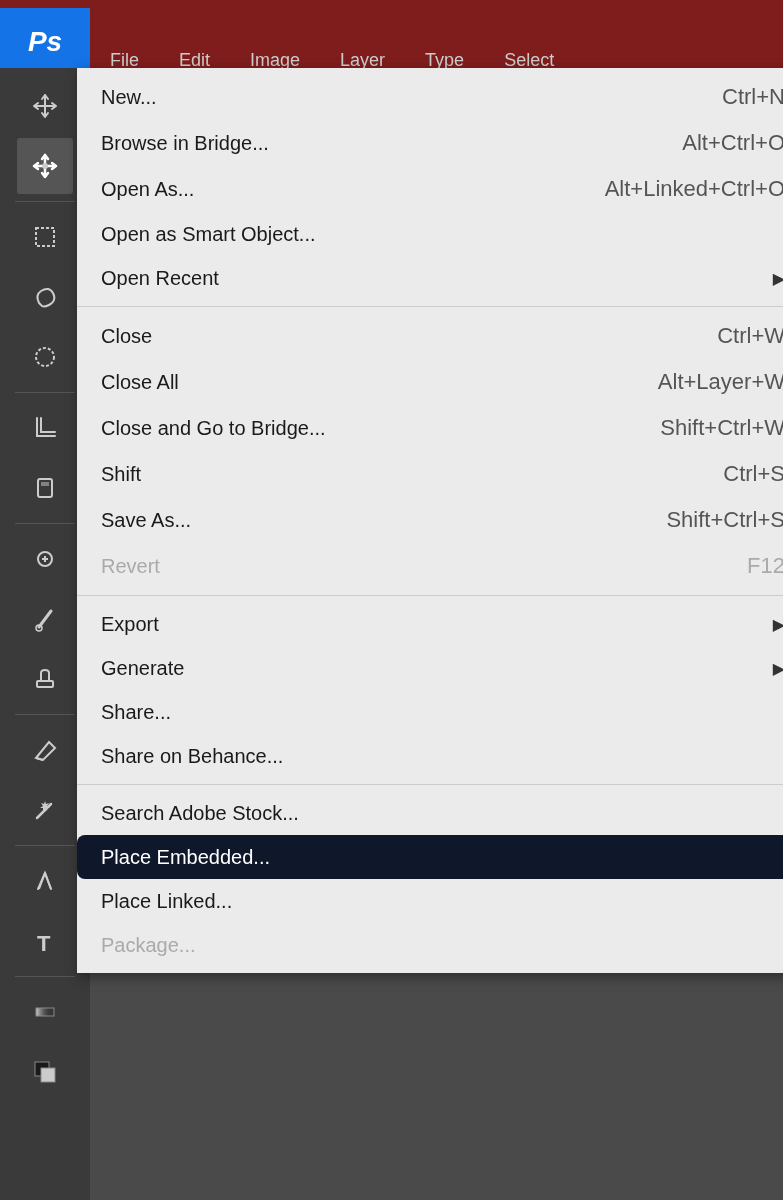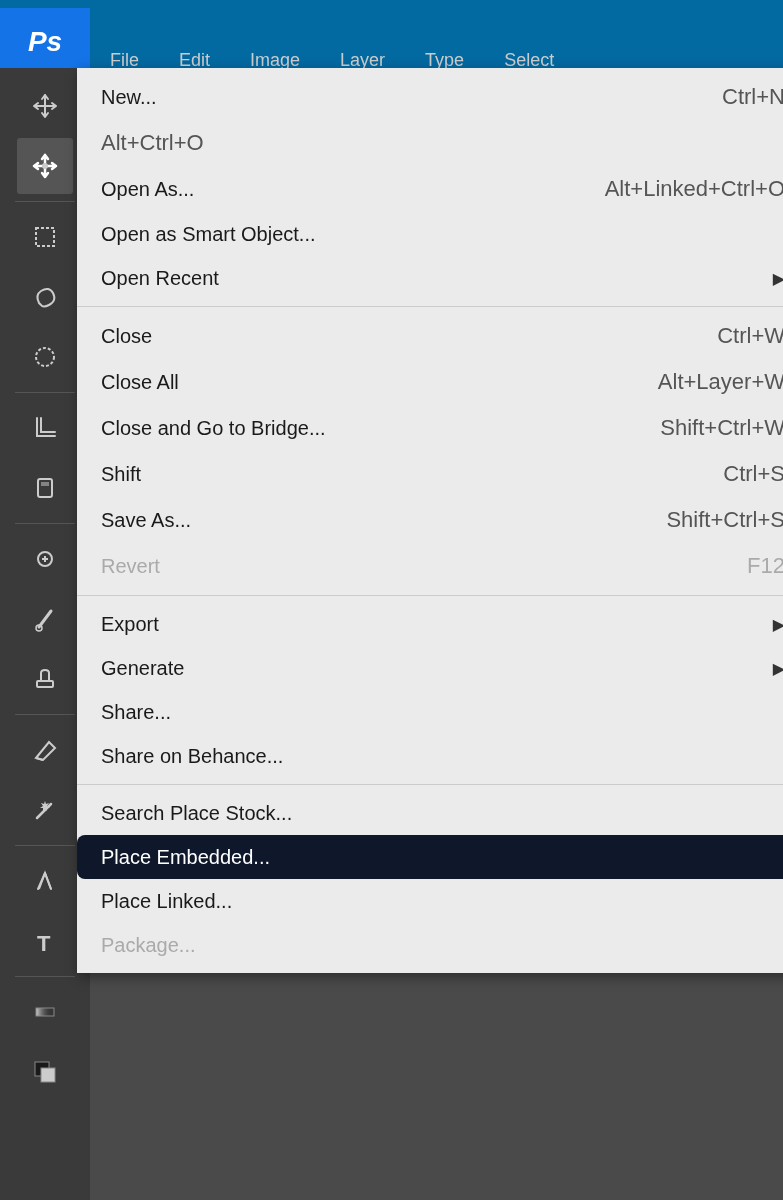--- a/index.html
+++ b/index.html
@@ -9,21 +9,21 @@
       background: #4a4a4a;
       font-family: 'Segoe UI', Arial, sans-serif;
       overflow: hidden;
       position: relative;
     }
 
     
     .menu-bar {
       width: 783px;
       height: 84px;
-      background: #0369a1;
+      background: #7f1d1d;
       display: flex;
       align-items: center;
       padding: 0 0 0 0;
     }
 
     .ps-logo {
       width: 90px;
       height: 68px;
       background: #1473e6;
       display: flex;
@@ -289,20 +289,21 @@
 </div>
 
 <div class="dropdown">
 
   <div class="menu-section">
     <div class="menu-row">
       <span class="menu-label">New...</span>
       <span class="menu-shortcut">Ctrl+N</span>
     </div>
     <div class="menu-row">
+      <span class="menu-label">Browse in Bridge...</span>
       <span class="menu-shortcut">Alt+Ctrl+O</span>
     </div>
     <div class="menu-row">
       <span class="menu-label">Open As...</span>
       <span class="menu-shortcut">Alt+Linked+Ctrl+O</span>
     </div>
     <div class="menu-row">
       <span class="menu-label">Open as Smart Object...</span>
       <span class="menu-shortcut"></span>
     </div>
@@ -353,21 +354,21 @@
       <span class="menu-shortcut"></span>
     </div>
     <div class="menu-row">
       <span class="menu-label">Share on Behance...</span>
       <span class="menu-shortcut"></span>
     </div>
   </div>
 
   <div class="menu-section">
     <div class="menu-row">
-      <span class="menu-label">Search Place Stock...</span>
+      <span class="menu-label">Search Adobe Stock...</span>
       <span class="menu-shortcut"></span>
     </div>
     <div class="menu-row highlighted">
       <span class="menu-label">Place Embedded...</span>
       <span class="menu-shortcut"></span>
     </div>
     <div class="menu-row">
       <span class="menu-label">Place Linked...</span>
       <span class="menu-shortcut"></span>
     </div>

